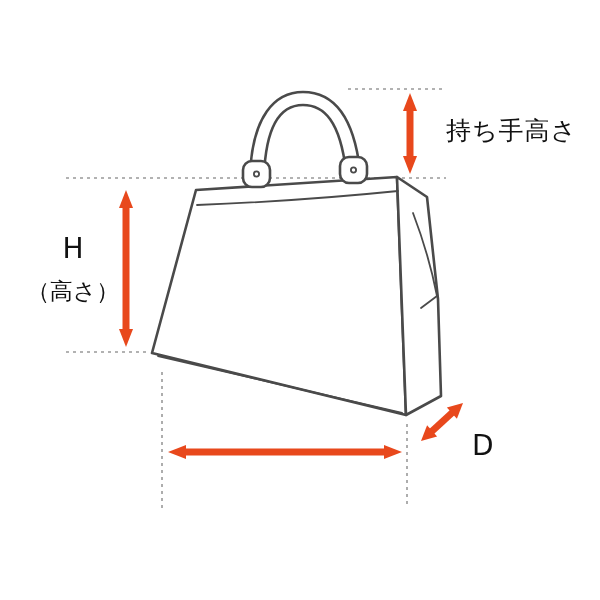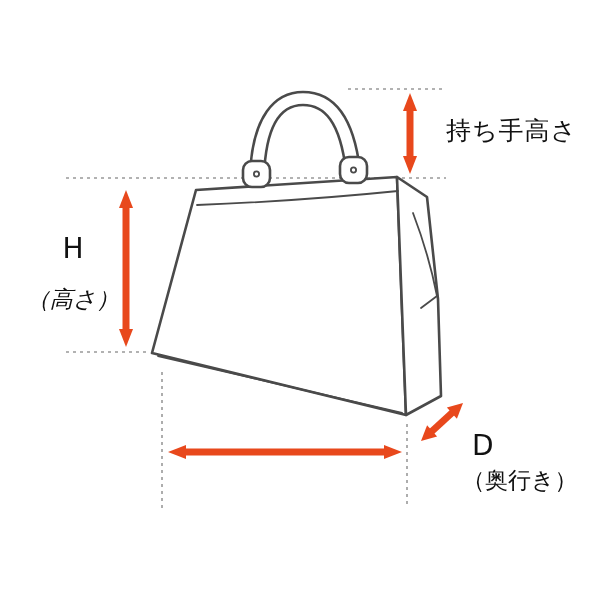--- a/index.html
+++ b/index.html
@@ -47,21 +47,21 @@
 
   .label {
     position: absolute;
     color: #111;
     line-height: 1.2;
     white-space: nowrap;
   }
   .label-handle { left: 446px; top: 116px; font-size: 25px; letter-spacing: 1px; }
   .label-h { left: 14px; top: 232px; width: 118px; text-align: center; }
   .label-h .letter { font-size: 28px; }
-  .label-h .word { font-size: 23px; margin-top: 20px; font-style: italic; }
+  .label-h .word { font-size: 23px; margin-top: 12px; }
   .label-w { left: 195px; top: 473px; width: 178px; text-align: center; font-size: 25px; }
   .label-d { left: 462px; top: 429px; }
   .label-d .letter { font-size: 28px; padding-left: 10px; }
   .label-d .word { font-size: 23px; margin-top: 4px; }
 </style>
 </head>
 <body>
 
 <div class="stage">
 
@@ -123,16 +123,15 @@
   <div class="label label-handle">持ち手高さ</div>
 
   <div class="label label-h">
     <div class="letter">H</div>
     <div class="word">（高さ）</div>
   </div>
 
 
   <div class="label label-d">
     <div class="letter">D</div>
-    <div class="word">（奥行き）</div>
   </div>
 
 </div>
 
 </body></html>

